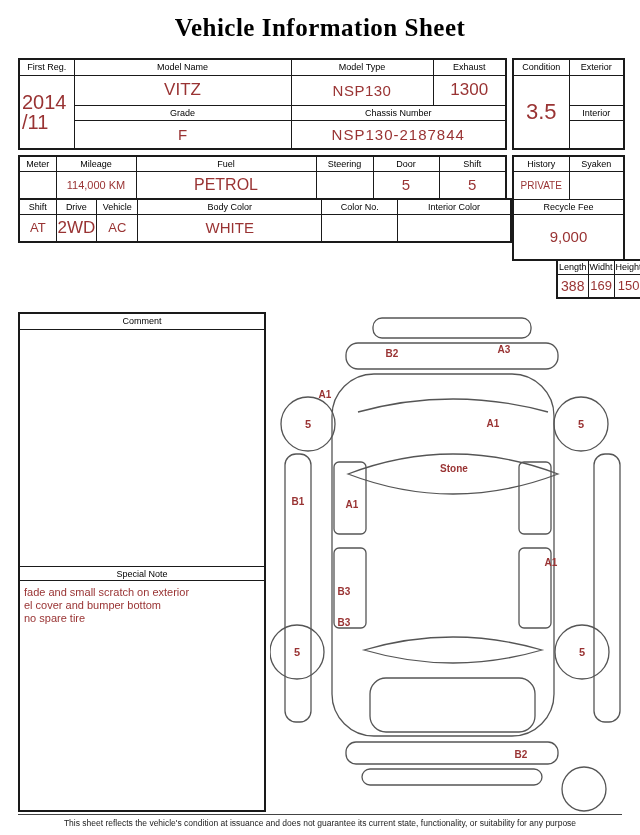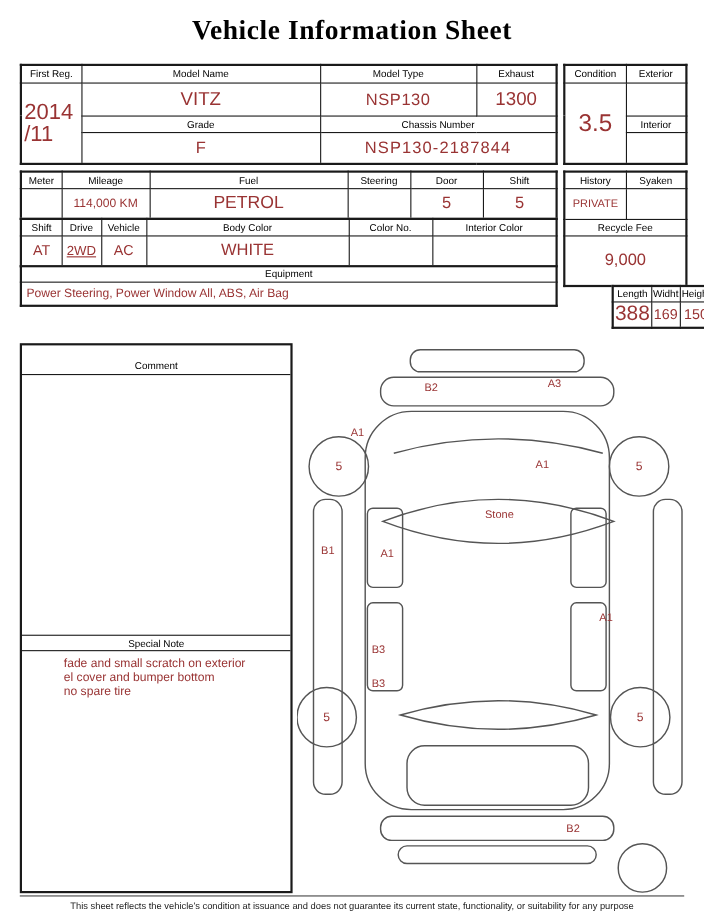--- a/index.html
+++ b/index.html
@@ -12,30 +12,30 @@
   table.tbl { position:absolute; border-collapse:collapse; table-layout:fixed;
               border:2px solid var(--border); background:#fff; }
   .tbl td { border:1px solid var(--border); padding:0 1px; overflow:hidden; vertical-align:middle; }
   .lbl { font-size:9px; text-align:center; color:#000; }
   .val { color:var(--accent); text-align:center; }
   .left { text-align:left; }
   
   .comment-box { position:absolute; left:18px; top:312px; width:248px; height:500px;
                  border:2px solid var(--border); background:#fff; }
   .comment-header { height:16px; border-bottom:1px solid var(--border); font-size:9px;
-                    text-align:center; line-height:15px;margin-top:11px; }
+                    text-align:center; line-height:15px; }
   .comment-space { height:236px; }
   .note-header { height:15px; border-top:1px solid var(--border); border-bottom:1px solid var(--border);
                  font-size:9px; text-align:center; line-height:14px; }
-  .note-body { padding:5px 4px; color:var(--accent); font-size:11px; line-height:13px;margin-left:34px; }
+  .note-body { padding:5px 4px; color:var(--accent); font-size:11px; line-height:13px; }
   
   .diagram { position:absolute; left:270px; top:312px; width:365px; height:500px; }
   .car-svg * { stroke:var(--line); fill:none; stroke-width:1.3; }
   .mk { position:absolute; transform:translate(-50%,-50%); color:var(--accent);
-        font-size:10px; white-space:nowrap; }
+        font-size:10px; white-space:nowrap;font-weight:bold; }
   
   .footer { position:absolute; left:18px; top:814px; width:604px; border-top:1px solid #444;
             padding-top:3px; font-size:8.5px; text-align:center; color:#222; }
 </style>
 </head>
 <body>
 
 <div class="sheet">
 
   <div class="title">Vehicle Information Sheet</div>
@@ -113,39 +113,29 @@
         <tr style="height:15px;">
       <td class="lbl" style="width:37px">Shift</td>
       <td class="lbl" style="width:36px">Drive</td>
       <td class="lbl" style="width:41px">Vehicle</td>
       <td class="lbl" style="width:184px">Body Color</td>
       <td class="lbl" style="width:76px">Color No.</td>
       <td class="lbl" style="width:113px">Interior Color</td>
     </tr>
     <tr style="height:28px;">
       <td class="val" style="font-size:13px;">AT</td>
-      <td class="val" style="font-size:12px;text-decoration:underline;">2WD</td>
+      <td class="val" style="font-size:17px;">2WD</td>
       <td class="val" style="font-size:13px;">AC</td>
       <td class="val" style="font-size:15px;">WHITE</td>
       <td class="val" style="font-size:12px;"></td>
       <td class="val" style="font-size:12px;"></td>
     </tr>
   </tbody>
     </table>
 
-  <table class="tbl" style="left:18px; top:241px;">
-    <tbody>
-        <tr style="height:14px;">
-      <td class="lbl" style="width:487px">Equipment</td>
-    </tr>
-    <tr style="height:22px;">
-      <td class="val left" style="font-size:11px; padding-left:4px;">Power Steering, Power Window  All, ABS, Air Bag</td>
-    </tr>
-  </tbody>
-    </table>
 
   <table class="tbl" style="left:512px; top:155px;">
     <tbody>
         <tr style="height:15px;">
       <td class="lbl" style="width:56px">History</td>
       <td class="lbl" style="width:55px">Syaken</td>
     </tr>
     <tr style="height:28px;padding-left:31px;">
       <td class="val" style="font-size:10px;">PRIVATE</td>
       <td class="val" style="font-size:10px;"></td>
@@ -160,21 +150,21 @@
     </table>
 
   <table class="tbl" style="left:512px; top:259px;margin-left:44px;">
     <tbody>
         <tr style="height:14px;">
       <td class="lbl" style="width:37px">Length</td>
       <td class="lbl" style="width:37px">Widht</td>
       <td class="lbl" style="width:37px">Height</td>
     </tr>
     <tr style="height:24px;">
-      <td class="val" style="font-size:19px;">388</td>
+      <td class="val" style="font-size:14px;">388</td>
       <td class="val" style="font-size:13px;text-align:center;">169</td>
       <td class="val" style="font-size:13px;">150</td>
     </tr>
   </tbody>
     </table>
 
   <div class="comment-box">
     <div class="comment-header">Comment</div>
     <div class="comment-space"></div>
     <div class="note-header">Special Note</div>

